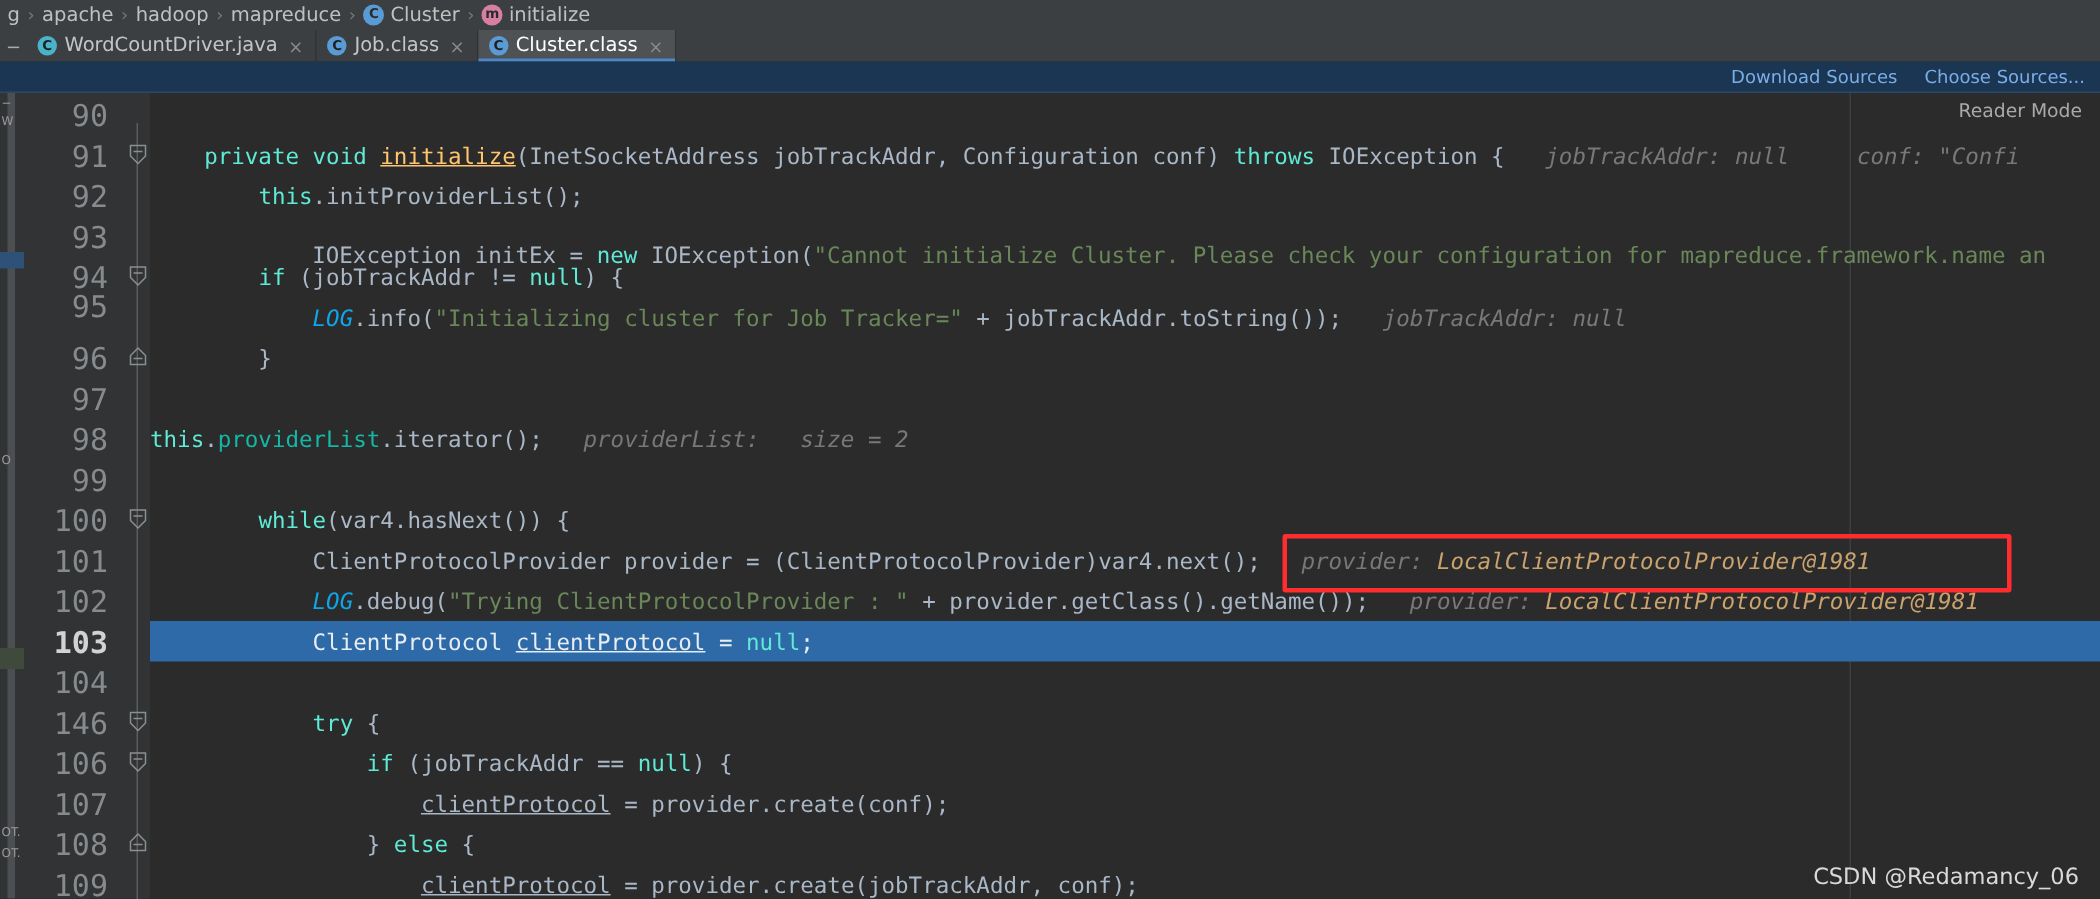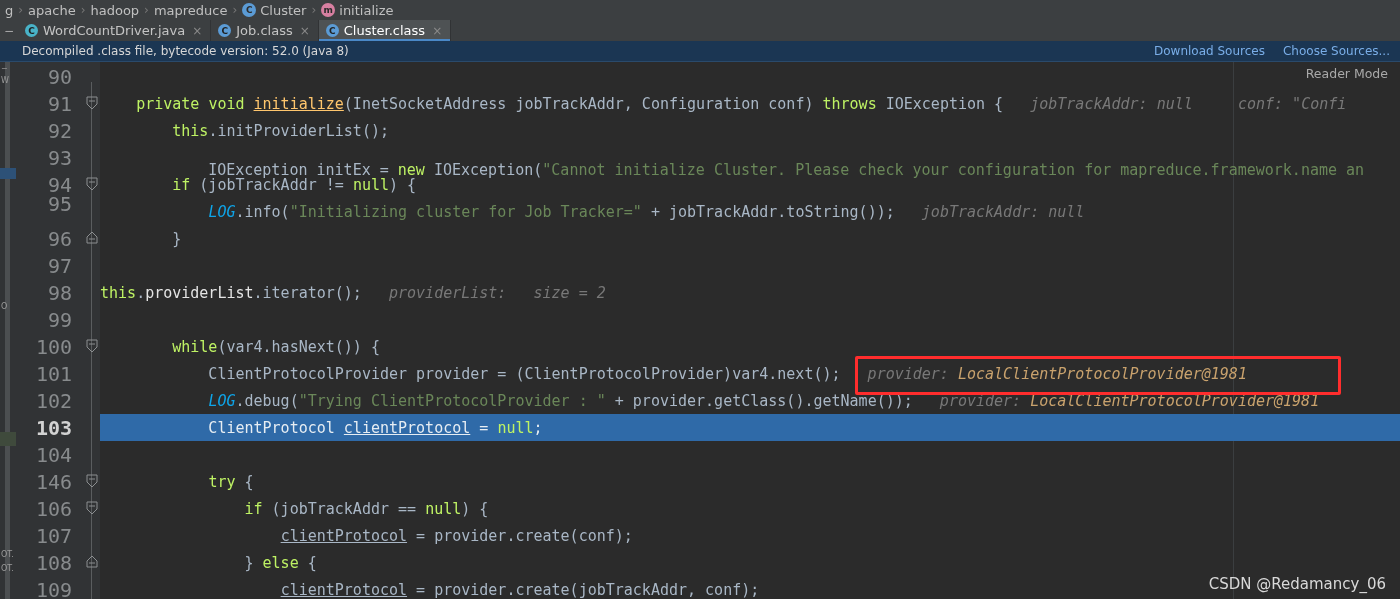--- a/index.html
+++ b/index.html
@@ -146,25 +146,25 @@
     white-space: pre;
     font-family: "DejaVu Sans Mono", monospace;
     font-size: 15px;
     color: #a9b7c6;
   }
   .code-line.highlight { background: #2f6aa8; }
   .code-line.highlight .tok-ident,
   .code-line.highlight .tok-plain { color: #e6edf3; }
 
   
-  .tok-keyword  { color: #bef264; }
+  .tok-keyword  { color: #5eead4; }
   .tok-method   { color: #ffc66d; }
   .tok-string   { color: #6a8759; }
   .tok-plain    { color: #a9b7c6; }
-  .tok-field    { color: #e5e5e5; }
+  .tok-field    { color: #14b8a6; }
   .tok-static   { color: #0ea5e9; font-style: italic; }
   .tok-underline{ text-decoration: underline; }
   .tok-hint {
     color: #787878; font-style: italic;
   }
   .tok-hintval {
     color: #c9a26d; font-style: italic;
   }
 
   
@@ -234,21 +234,20 @@
   </div>
 
   <div class="tab active">
     <span class="tab-file-icon">C</span>
     <span>Cluster.class</span>
     <span class="tab-close">×</span>
   </div>
 </div>
 
 <div class="srcbar">
-  <span class="srcbar-left">Decompiled .class file, bytecode version: 52.0 (Java 8)</span>
   <span class="srcbar-right">
     <span class="srcbar-link">Download Sources</span>
     <span class="srcbar-link">Choose Sources...</span>
   </span>
 </div>
 
 <div class="editor">
 
   <div class="annot-strip">
     <div class="annot-scroll"></div>

